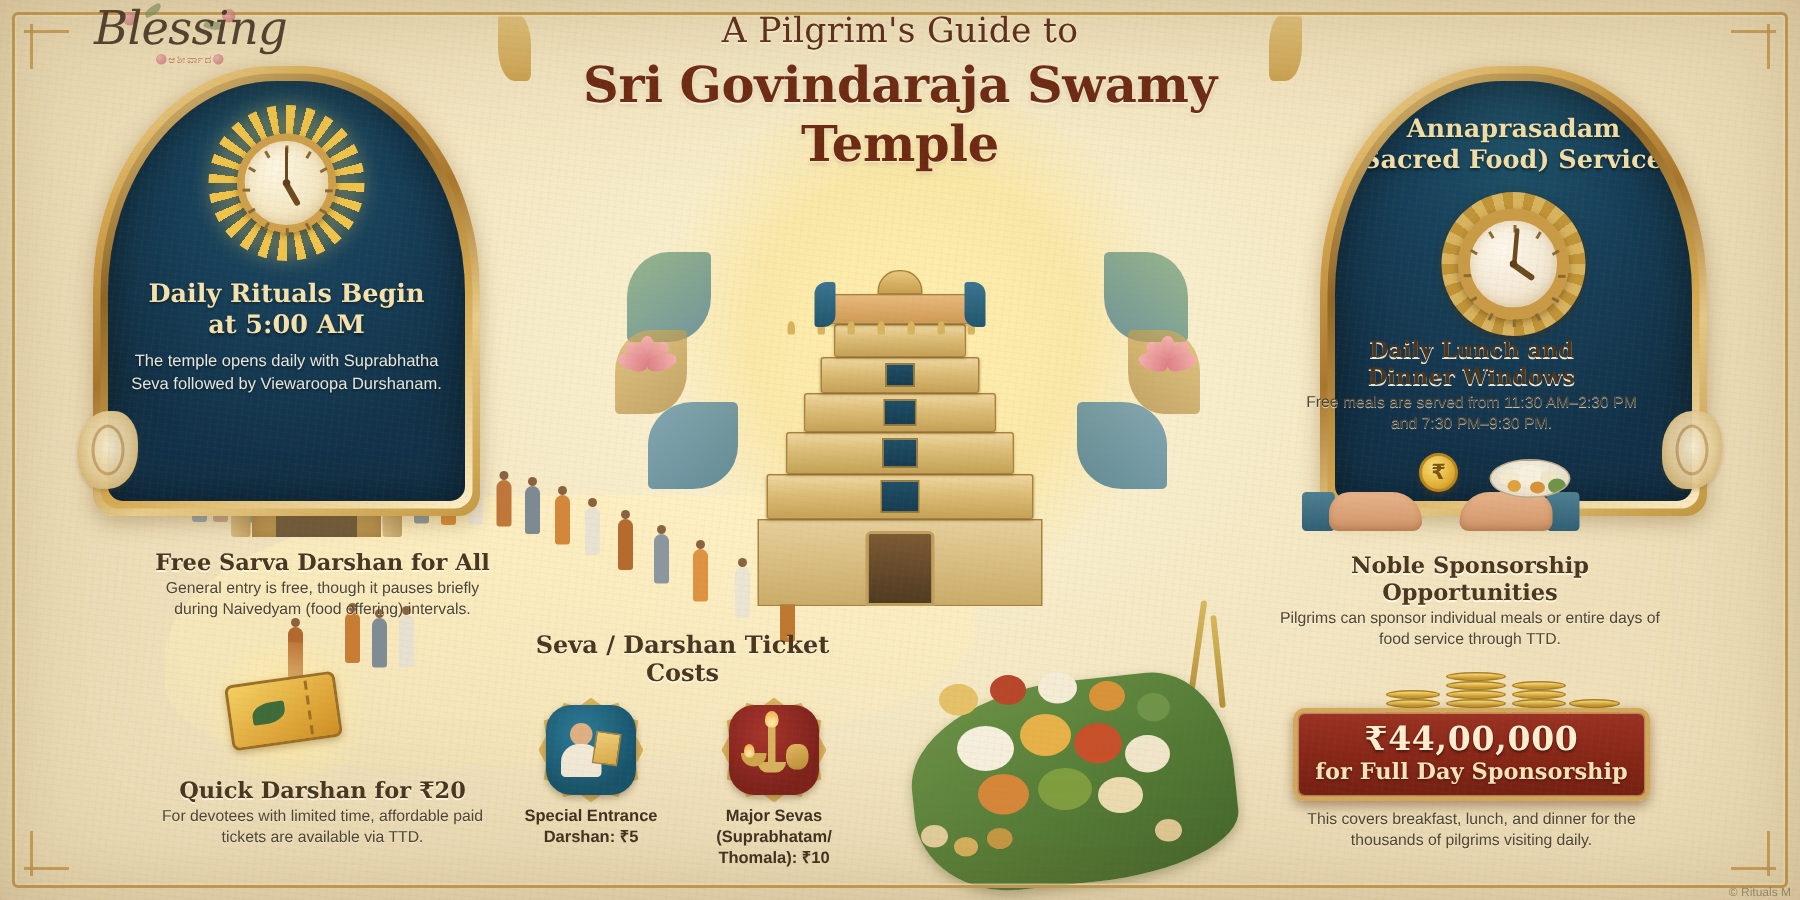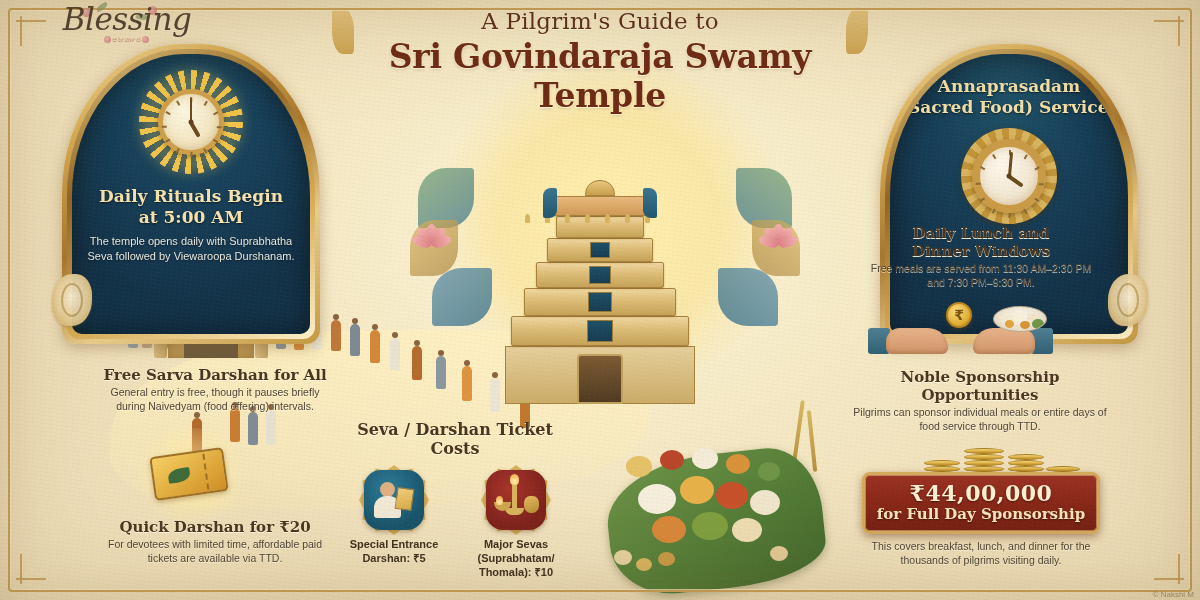--- a/index.html
+++ b/index.html
@@ -856,14 +856,14 @@
     <div class="food-dot" style="left:126px;top:54px;width:24px;height:20px;background:#d89238;"></div>
     <div class="food-dot" style="left:158px;top:62px;width:22px;height:19px;background:#6f9448;"></div>
     <div class="food-dot" style="left:14px;top:150px;width:18px;height:15px;background:#e6d2a0;"></div>
     <div class="food-dot" style="left:36px;top:158px;width:16px;height:13px;background:#d9b45f;"></div>
     <div class="food-dot" style="left:58px;top:152px;width:17px;height:14px;background:#c89a46;"></div>
     <div class="food-dot" style="left:170px;top:146px;width:18px;height:15px;background:#e2cb96;"></div>
   </div>
 
   <div id="grain"></div>
   <div id="vignette"></div>
-  <div class="corner-credit">© Nakshi M</div>
+  <div class="corner-credit">© Rituals M</div>
 </div>
 
 </body></html>

